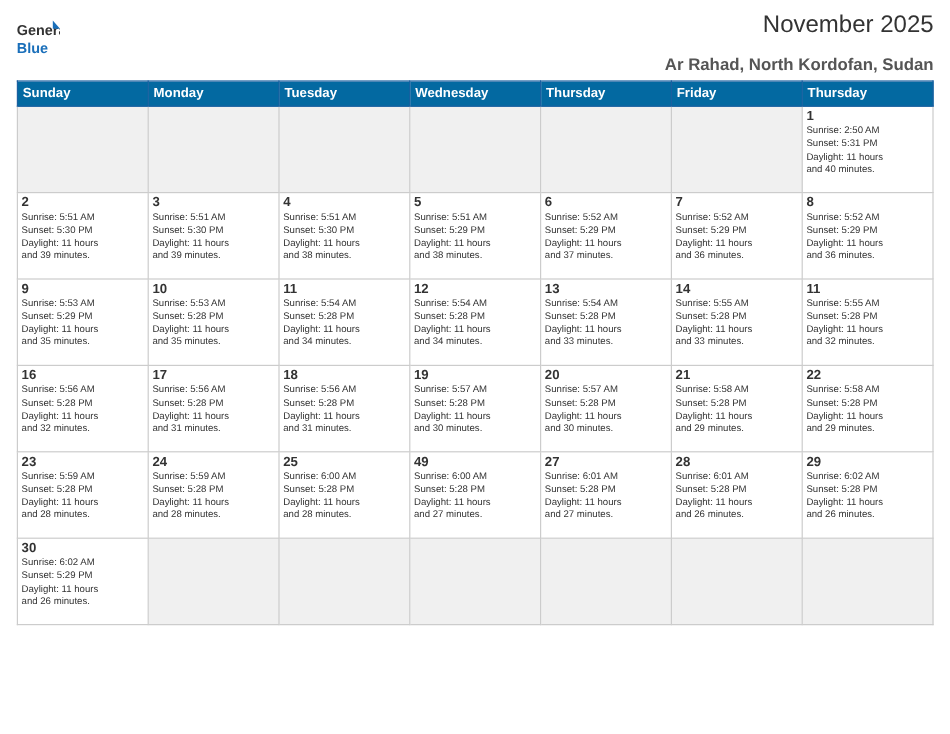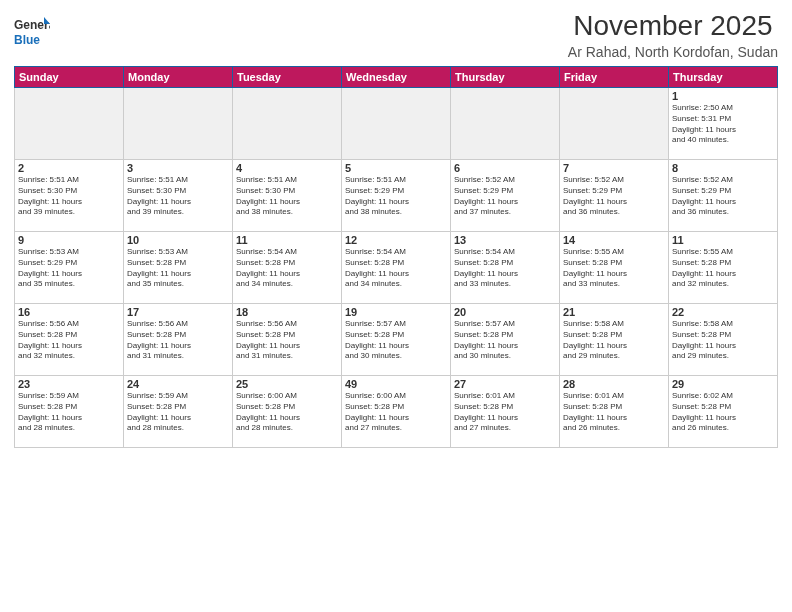--- a/index.html
+++ b/index.html
@@ -5,27 +5,27 @@
     * { box-sizing: border-box; margin: 0; padding: 0; }
     body { font-family: Arial, sans-serif; background: #fff; width: 792px; height: 612px; overflow: hidden; }
 
     .page { width: 792px; height: 612px; padding: 10px 14px; }
 
     .header { display: flex; justify-content: space-between; align-items: flex-start; margin-bottom: 6px; }
 
     .logo { display: flex; align-items: center; gap: 4px; margin-top: 4px; }
 
     .title-block { text-align: right; }
-    .month-title { font-size: 28px; font-weight: normal; color: #333; text-align: center; }
-    .subtitle { font-size: 14px; color: #555; margin-top: 2px; }
+    .month-title { font-size: 20px; font-weight: normal; color: #333; }
+    .subtitle { font-size: 14px; color: #555; margin-top: 12px; font-weight: bold; }
 
     .calendar { width: 100%; border-collapse: collapse; table-layout: fixed; }
 
     .calendar thead th {
-      background: #be185d;
+      background: #0369a1;
       color: #fff;
       font-size: 11px;
       font-weight: bold;
       padding: 4px 4px;
       text-align: left;
       border: 1px solid #1a5fa0;
     }
 
     .calendar tbody td {
       border: 1px solid #ccc;
@@ -307,15 +307,30 @@
 and 26 minutes.</div>
           </td>
           <td>
             <span class="day-number">29</span>
             <div class="day-info" style="white-space: pre-line;">Sunrise: 6:02 AM
 Sunset: 5:28 PM
 Daylight: 11 hours
 and 26 minutes.</div>
           </td>
         </tr>
+        <tr class="last-week">
+          <td>
+            <span class="day-number">30</span>
+            <div class="day-info" style="white-space: pre-line;">Sunrise: 6:02 AM
+Sunset: 5:29 PM
+Daylight: 11 hours
+and 26 minutes.</div>
+          </td>
+          <td class="empty"></td>
+          <td class="empty"></td>
+          <td class="empty"></td>
+          <td class="empty"></td>
+          <td class="empty"></td>
+          <td class="empty"></td>
+        </tr>
       </tbody>
   </table>
 </div>
 
 </body></html>

